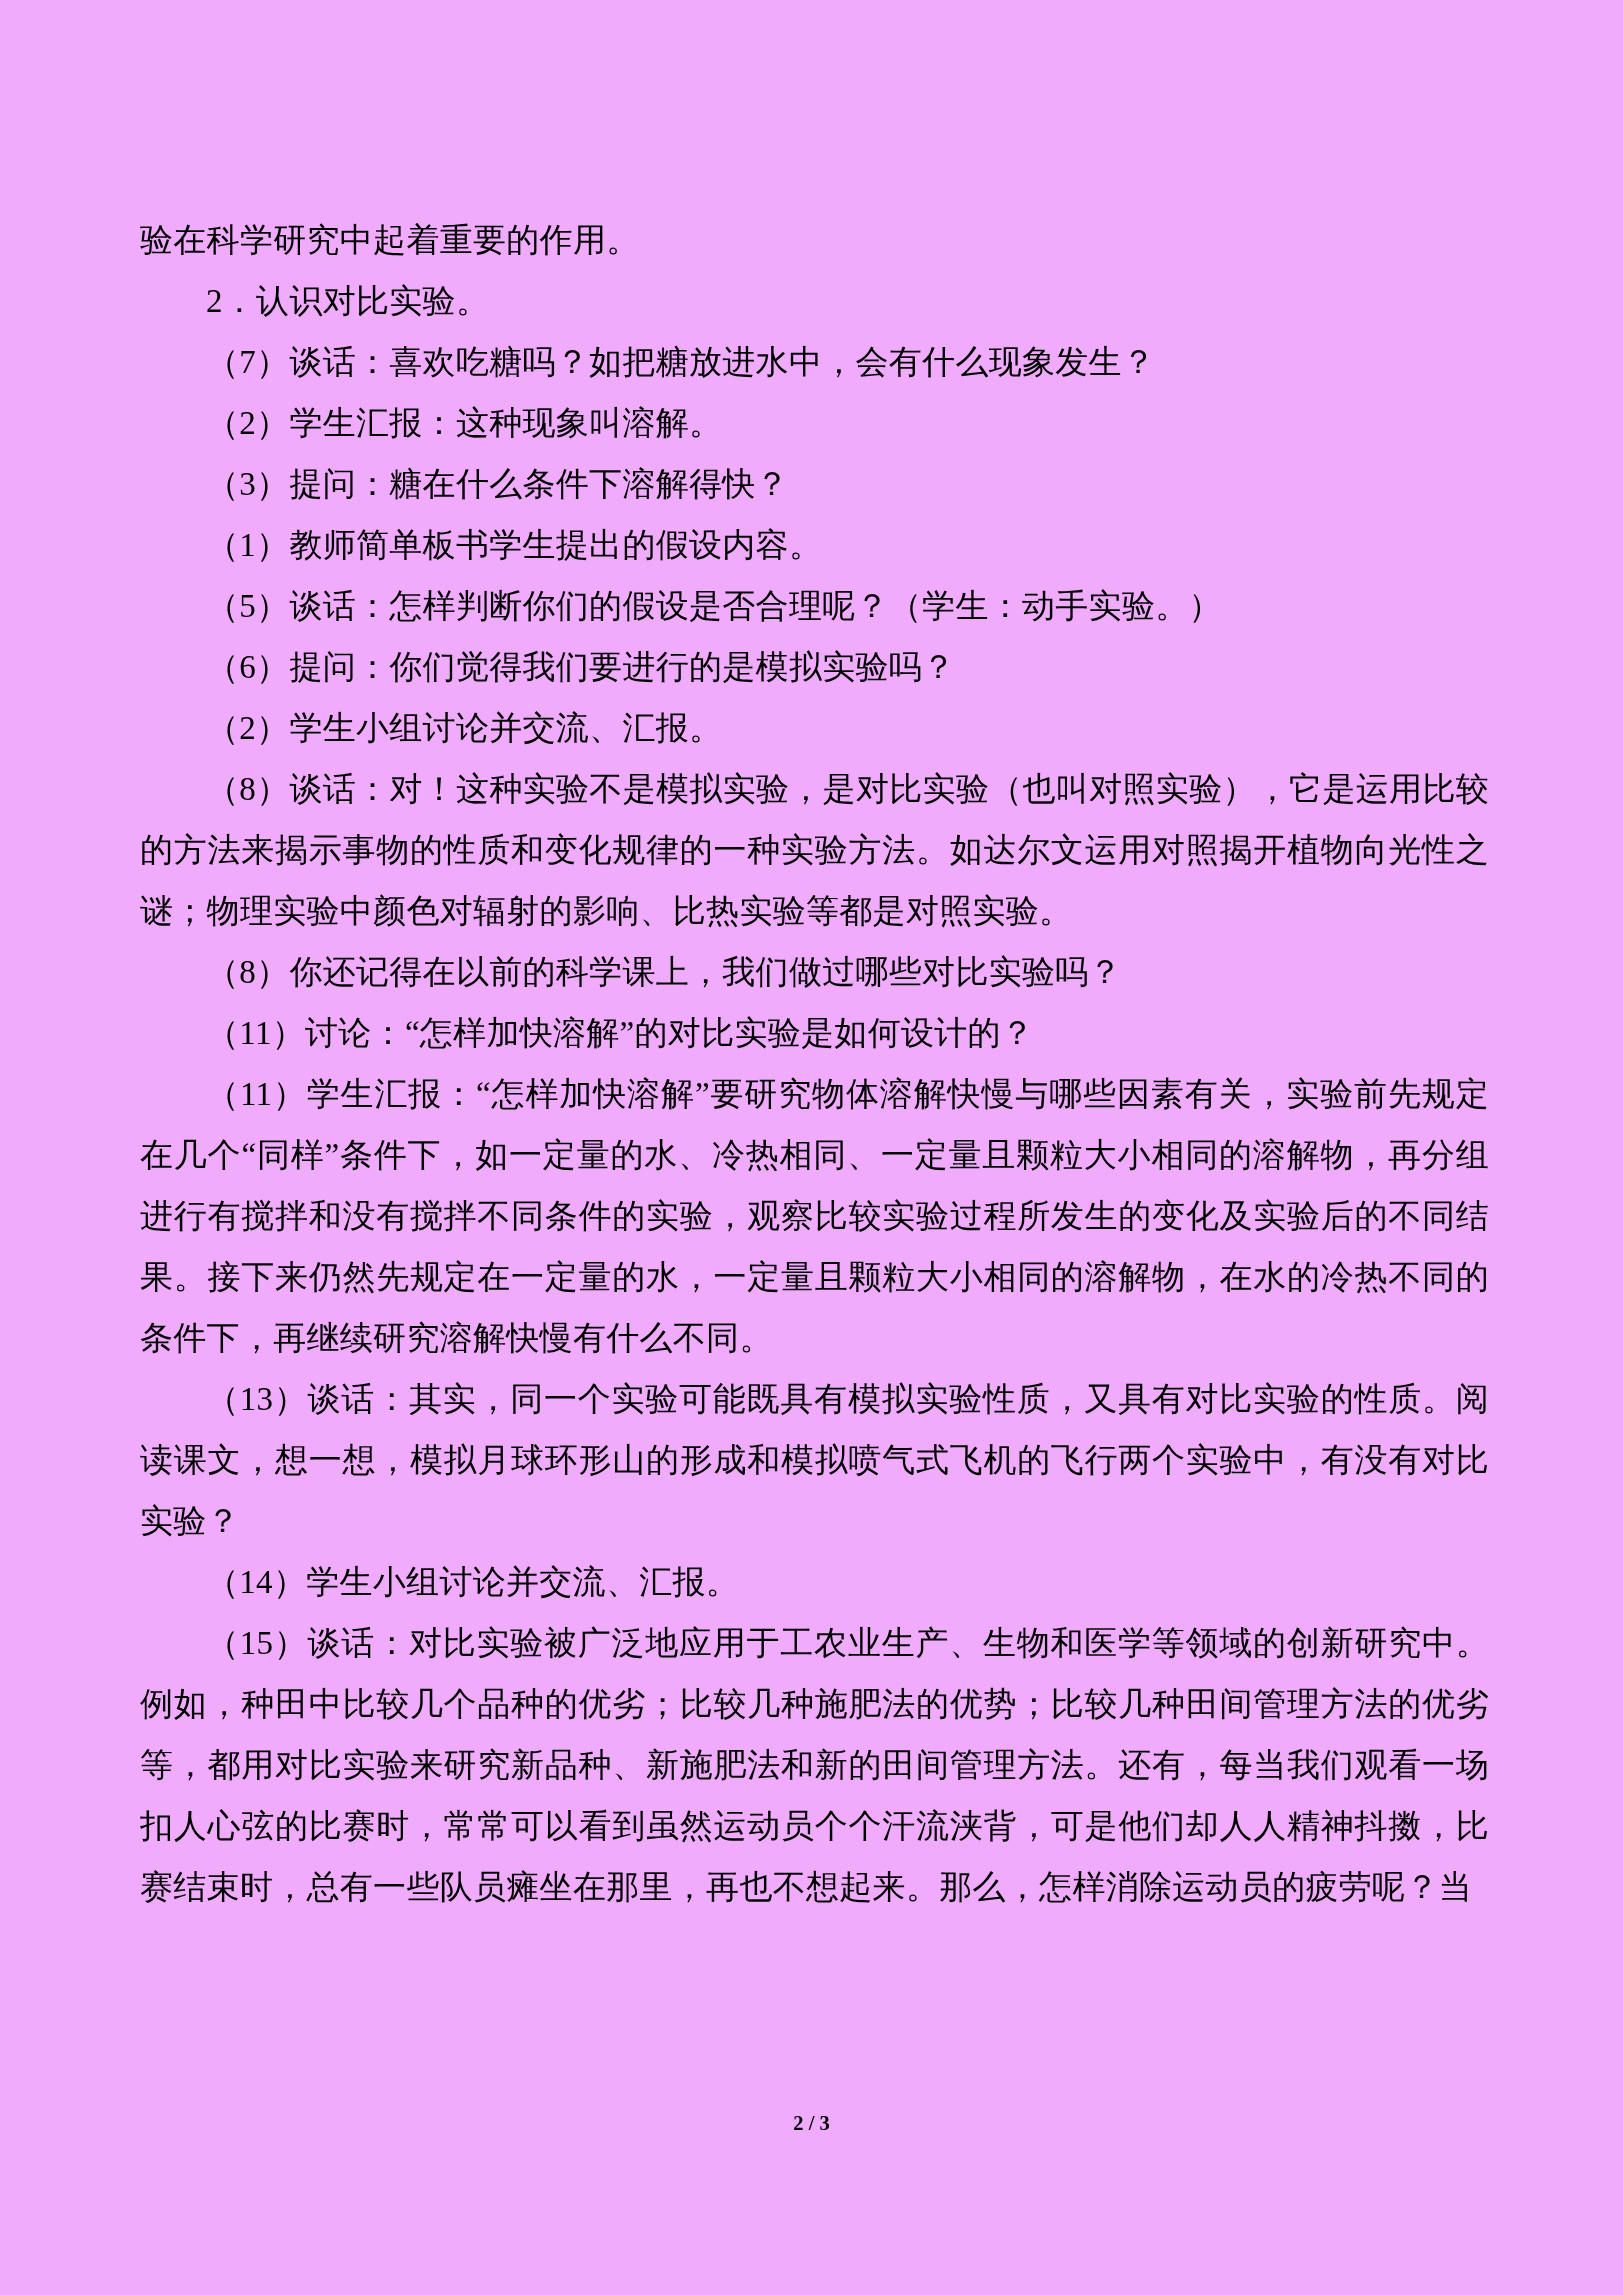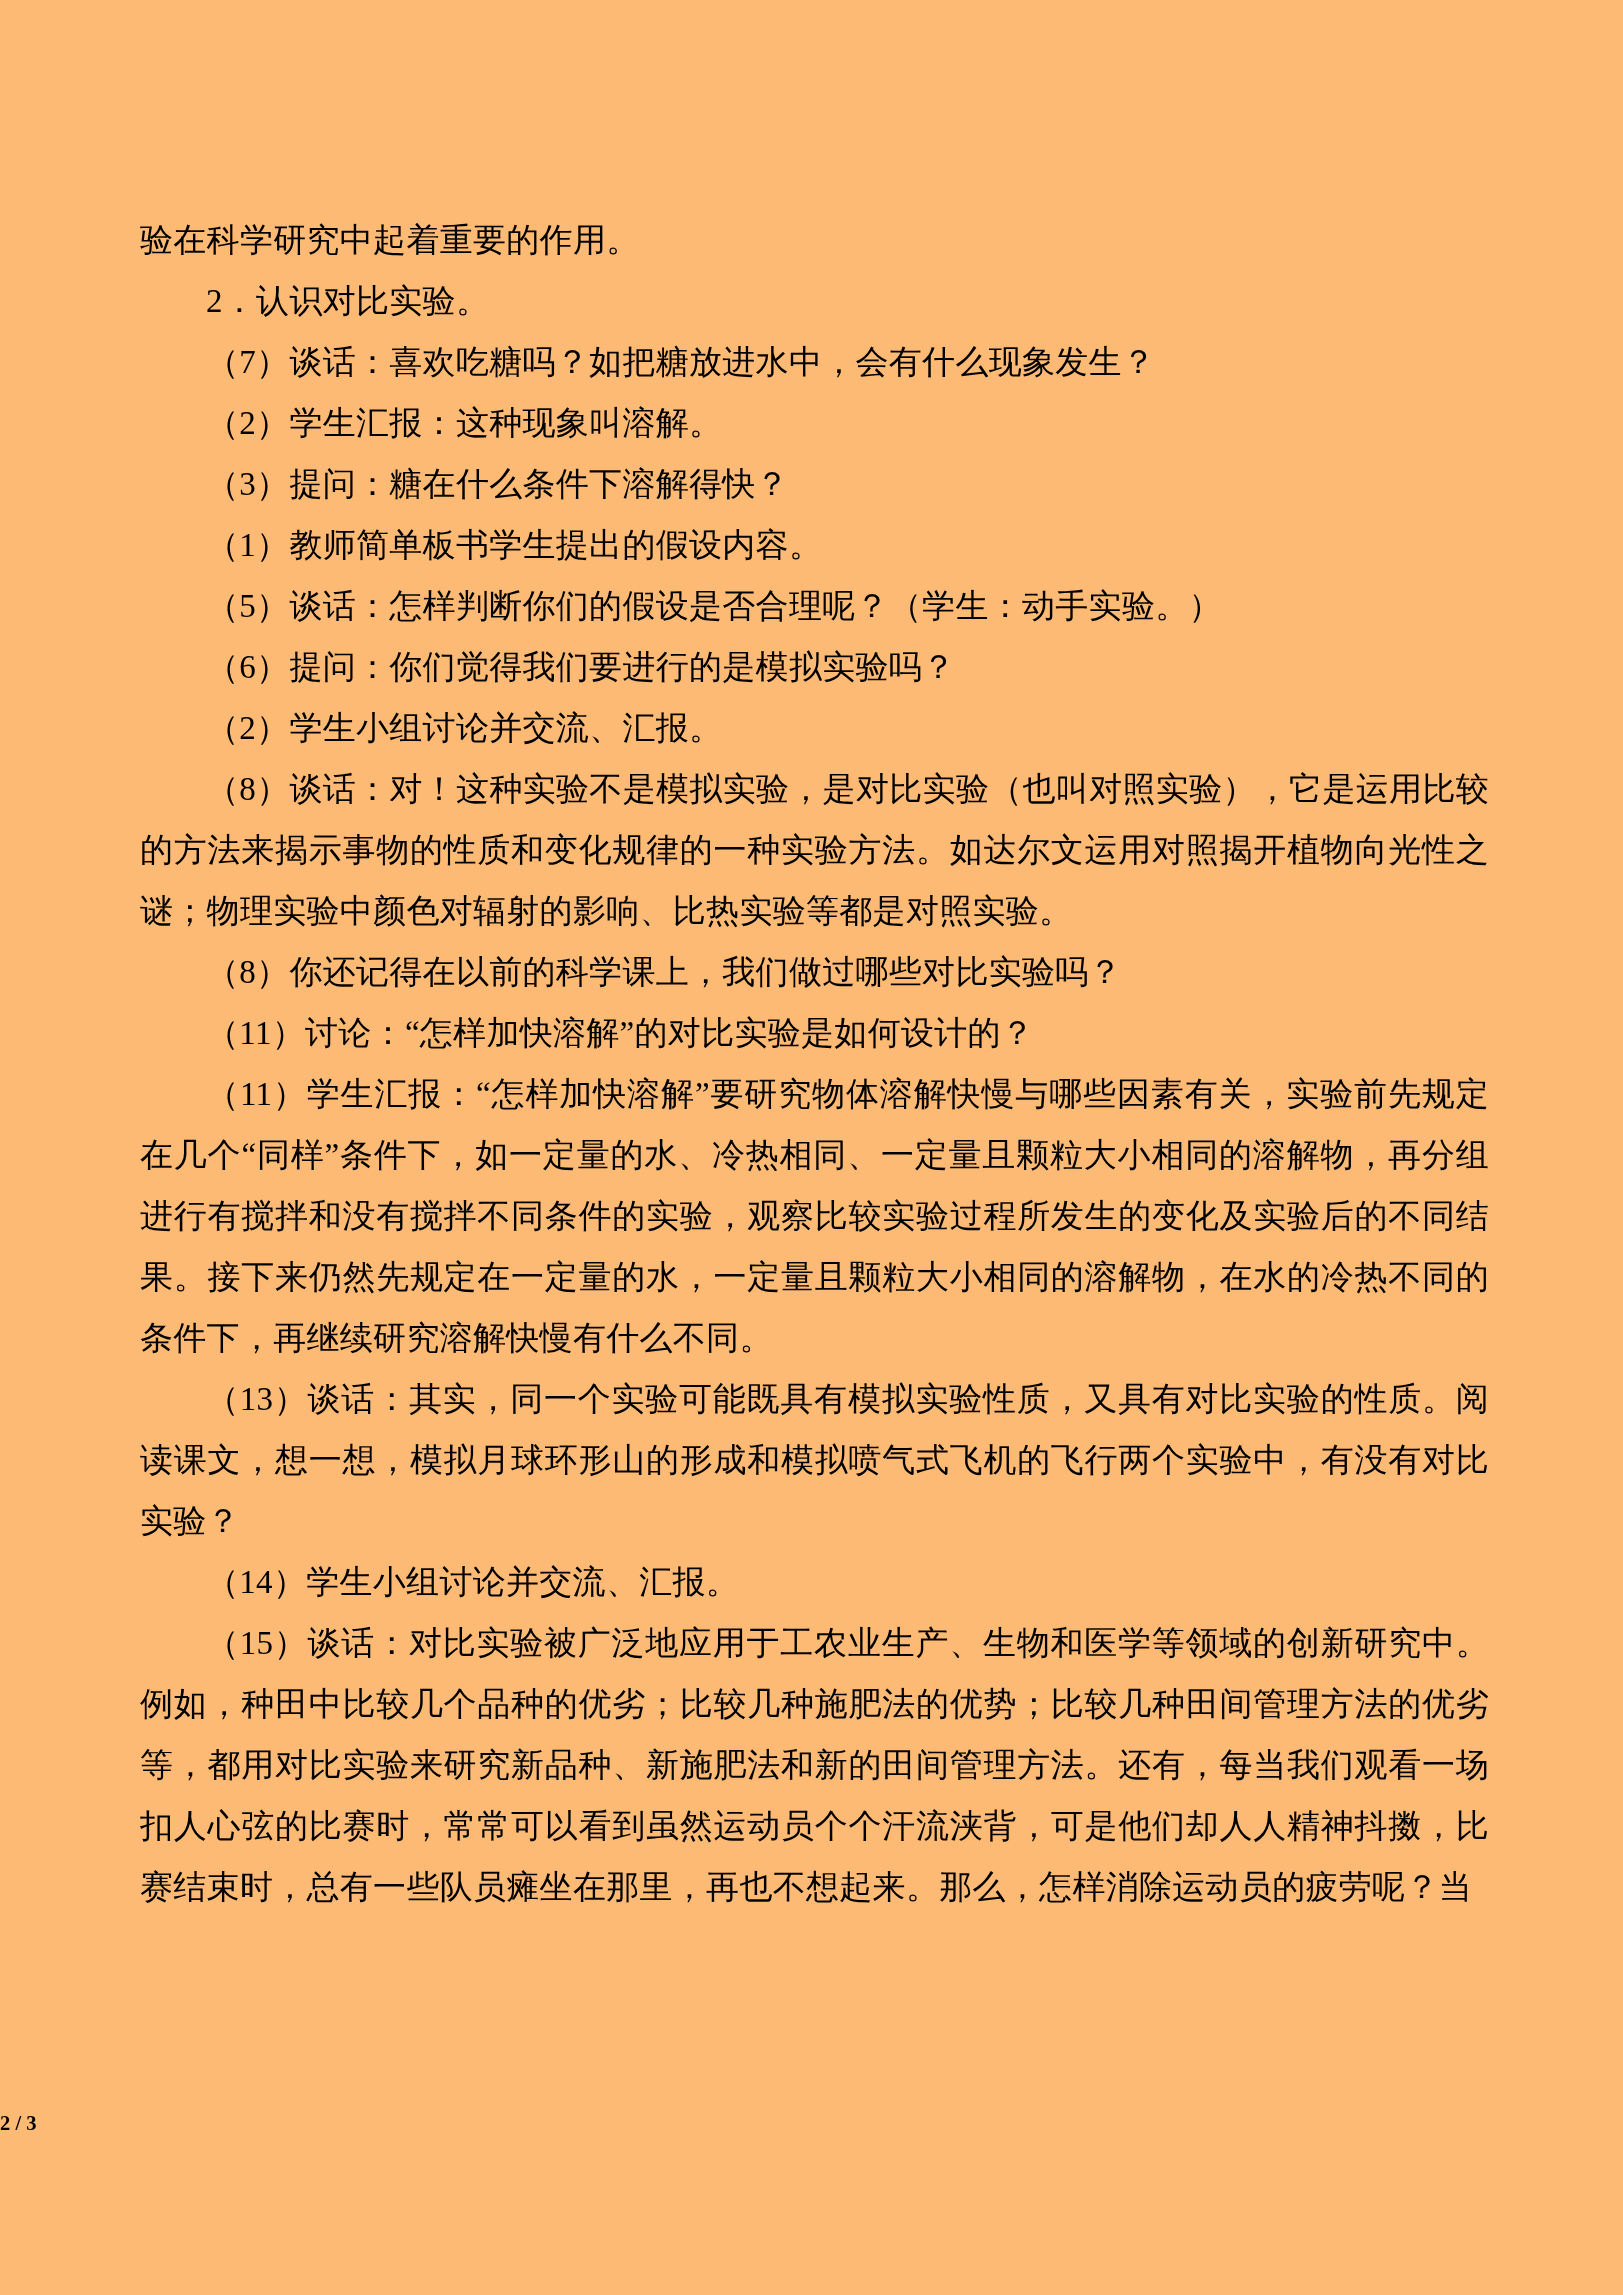--- a/index.html
+++ b/index.html
@@ -4,21 +4,21 @@
 <style>
   html, body {
     margin: 0;
     padding: 0;
     background: #ffffff;
   }
   .page {
     position: relative;
     width: 1623px;
     height: 2295px;
-    background: #fdba74;
+    background: #f0abfc;
     font-family: "Liberation Serif", "DejaVu Serif", serif;
     color: #000000;
     overflow: hidden;
   }
   .content {
     position: absolute;
     left: 140px;
     top: 210px;
     width: 1349px;
     text-align: justify;
@@ -33,21 +33,21 @@
     word-break: break-all;
   }
   .para.indent {
     text-indent: 2em;
   }
   .footer {
     position: absolute;
     left: 0;
     right: 0;
     top: 2112px;
-    text-align: left;
+    text-align: center;
     font-size: 20.5px;
     font-weight: bold;
     font-family: "Liberation Serif", "DejaVu Serif", serif;
     color: #000000;
   }
 </style>
 </head>
 <body>
 
 <div class="page">

